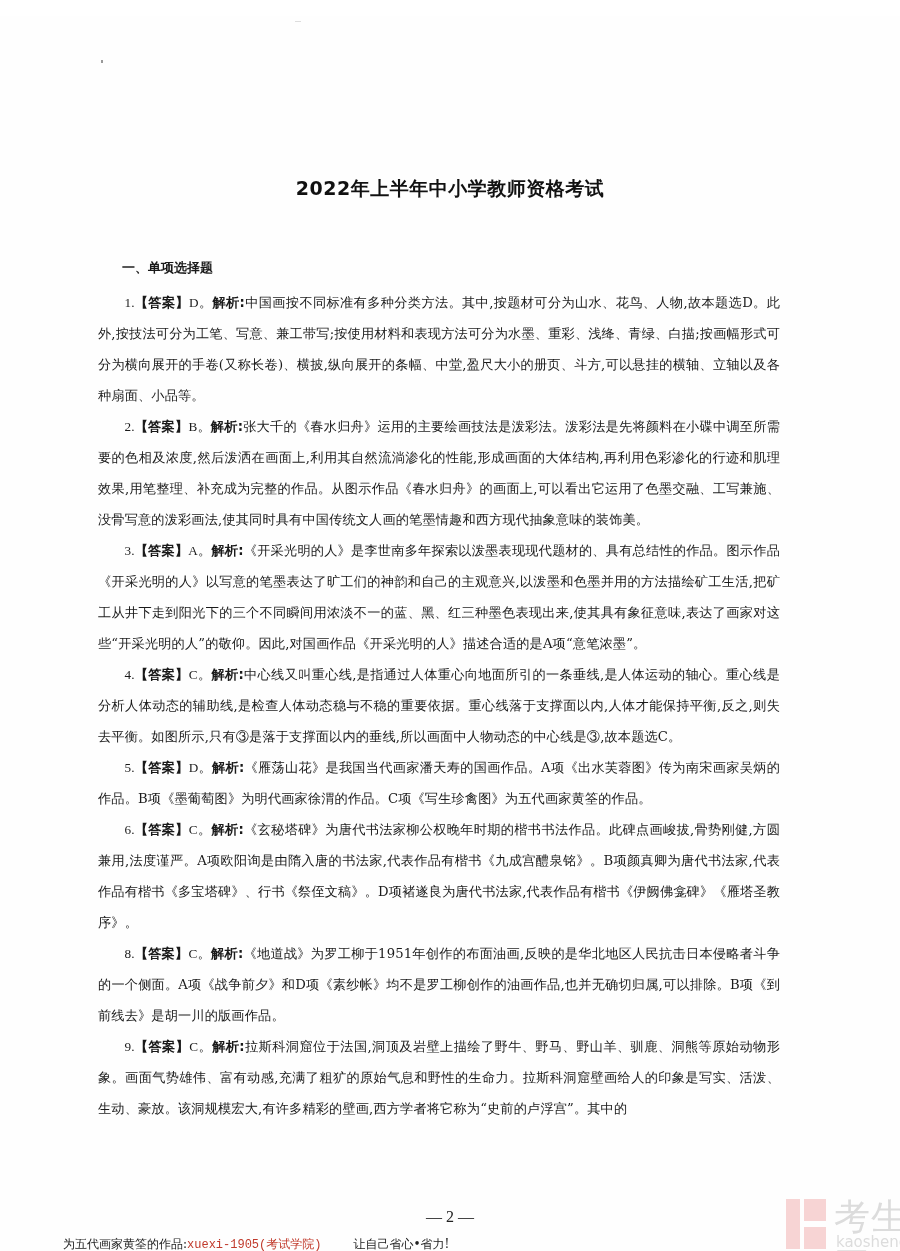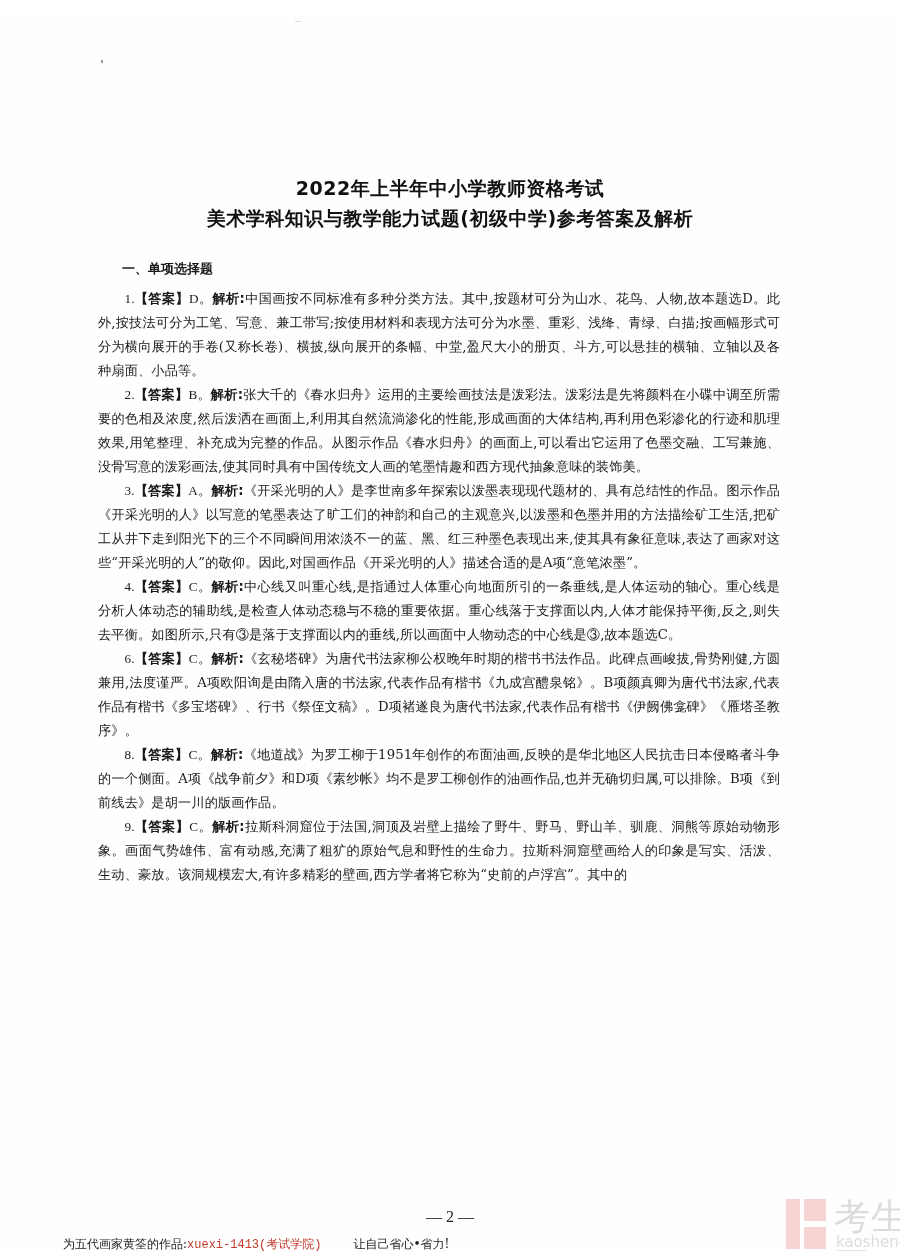--- a/index.html
+++ b/index.html
@@ -9,23 +9,23 @@
   .speck { position: absolute; left: 101px; top: 44px; width: 2px; height: 3px; background: #999; }
   .topmark { position: absolute; left: 295px; top: 5px; width: 6px; height: 1px; background: #ddd; }
 
   .title { position: absolute; left: 0; width: 900px; text-align: center;
            font-family: "DejaVu Sans", "Liberation Sans", sans-serif; font-weight: bold;
            font-size: 19px; letter-spacing: 0.5px; color: #111; }
   .title-1 { top: 160px; }
   .title-2 { top: 190px; }
 
   .content { position: absolute; left: 122px; top: 242px; width: 660px; }
-  .section-heading { font-family: Liberation Serif, serif; font-weight: bold;
+  .section-heading { font-family: Liberation Mono, monospace; font-weight: bold;
                      font-size: 13px; margin: 0 0 7px 0; height: 22px; line-height: 22px; }
-  .qa { font-size: 13.2px; line-height: 24px; text-align: justify; text-indent: 2em;
+  .qa { font-size: 13.2px; line-height: 31px; text-align: justify; text-indent: 2em;
         margin: 0 0 0 -24px; width: 682px; letter-spacing: 0.15px; }
   .qa .num { font-family: "Liberation Serif", serif; }
   .qa .ans-label { font-family: "DejaVu Sans", "Liberation Sans", sans-serif; font-weight: bold; }
   .qa .ans { font-family: "Liberation Serif", serif; }
   .qa .parse-label { font-family: "DejaVu Sans", "Liberation Sans", sans-serif; font-weight: bold; }
 
   .page-number { position: absolute; left: 0; width: 900px; top: 1192px; text-align: center;
                  font-family: "Liberation Serif", serif; font-size: 16px; color: #222; }
   .footer { position: absolute; left: 63px; top: 1220px; font-size: 12px; color: #222;
             font-family: "DejaVu Serif", "Liberation Serif", serif; }
@@ -43,40 +43,40 @@
             font-size: 15px; color: #dcdcdc; }
 </style>
 </head>
 <body>
 
 <div class="page">
   <div class="topmark"></div>
   <div class="speck"></div>
 
   <div class="title title-1">2022年上半年中小学教师资格考试</div>
-  <div class="title title-2">美术学科知识与教学能力试题(初级中学)参考答案及解析</div>
 
   <div class="content">
     <div class="section-heading">一、单项选择题</div>
 
     <div id="qa-list">
         <p class="qa"><span class="num">1.</span><span class="ans-label">【答案】</span><span class="ans">D。</span><span class="parse-label">解析:</span><span class="txt">中国画按不同标准有多种分类方法。其中,按题材可分为山水、花鸟、人物,故本题选D。此外,按技法可分为工笔、写意、兼工带写;按使用材料和表现方法可分为水墨、重彩、浅绛、青绿、白描;按画幅形式可分为横向展开的手卷(又称长卷)、横披,纵向展开的条幅、中堂,盈尺大小的册页、斗方,可以悬挂的横轴、立轴以及各种扇面、小品等。</span></p>
         <p class="qa"><span class="num">2.</span><span class="ans-label">【答案】</span><span class="ans">B。</span><span class="parse-label">解析:</span><span class="txt">张大千的《春水归舟》运用的主要绘画技法是泼彩法。泼彩法是先将颜料在小碟中调至所需要的色相及浓度,然后泼洒在画面上,利用其自然流淌渗化的性能,形成画面的大体结构,再利用色彩渗化的行迹和肌理效果,用笔整理、补充成为完整的作品。从图示作品《春水归舟》的画面上,可以看出它运用了色墨交融、工写兼施、没骨写意的泼彩画法,使其同时具有中国传统文人画的笔墨情趣和西方现代抽象意味的装饰美。</span></p>
         <p class="qa"><span class="num">3.</span><span class="ans-label">【答案】</span><span class="ans">A。</span><span class="parse-label">解析:</span><span class="txt">《开采光明的人》是李世南多年探索以泼墨表现现代题材的、具有总结性的作品。图示作品《开采光明的人》以写意的笔墨表达了旷工们的神韵和自己的主观意兴,以泼墨和色墨并用的方法描绘矿工生活,把矿工从井下走到阳光下的三个不同瞬间用浓淡不一的蓝、黑、红三种墨色表现出来,使其具有象征意味,表达了画家对这些“开采光明的人”的敬仰。因此,对国画作品《开采光明的人》描述合适的是A项“意笔浓墨”。</span></p>
         <p class="qa"><span class="num">4.</span><span class="ans-label">【答案】</span><span class="ans">C。</span><span class="parse-label">解析:</span><span class="txt">中心线又叫重心线,是指通过人体重心向地面所引的一条垂线,是人体运动的轴心。重心线是分析人体动态的辅助线,是检查人体动态稳与不稳的重要依据。重心线落于支撑面以内,人体才能保持平衡,反之,则失去平衡。如图所示,只有③是落于支撑面以内的垂线,所以画面中人物动态的中心线是③,故本题选C。</span></p>
+        <p class="qa"><span class="num">5.</span><span class="ans-label">【答案】</span><span class="ans">D。</span><span class="parse-label">解析:</span><span class="txt">《雁荡山花》是我国当代画家潘天寿的国画作品。A项《出水芙蓉图》传为南宋画家吴炳的作品。B项《墨葡萄图》为明代画家徐渭的作品。C项《写生珍禽图》为五代画家黄筌的作品。</span></p>
         <p class="qa"><span class="num">6.</span><span class="ans-label">【答案】</span><span class="ans">C。</span><span class="parse-label">解析:</span><span class="txt">《玄秘塔碑》为唐代书法家柳公权晚年时期的楷书书法作品。此碑点画峻拔,骨势刚健,方圆兼用,法度谨严。A项欧阳询是由隋入唐的书法家,代表作品有楷书《九成宫醴泉铭》。B项颜真卿为唐代书法家,代表作品有楷书《多宝塔碑》、行书《祭侄文稿》。D项褚遂良为唐代书法家,代表作品有楷书《伊阙佛龛碑》《雁塔圣教序》。</span></p>
         <p class="qa"><span class="num">8.</span><span class="ans-label">【答案】</span><span class="ans">C。</span><span class="parse-label">解析:</span><span class="txt">《地道战》为罗工柳于1951年创作的布面油画,反映的是华北地区人民抗击日本侵略者斗争的一个侧面。A项《战争前夕》和D项《素纱帐》均不是罗工柳创作的油画作品,也并无确切归属,可以排除。B项《到前线去》是胡一川的版画作品。</span></p>
         <p class="qa"><span class="num">9.</span><span class="ans-label">【答案】</span><span class="ans">C。</span><span class="parse-label">解析:</span><span class="txt">拉斯科洞窟位于法国,洞顶及岩壁上描绘了野牛、野马、野山羊、驯鹿、洞熊等原始动物形象。画面气势雄伟、富有动感,充满了粗犷的原始气息和野性的生命力。拉斯科洞窟壁画给人的印象是写实、活泼、生动、豪放。该洞规模宏大,有许多精彩的壁画,西方学者将它称为“史前的卢浮宫”。其中的</span></p>
       </div>
   </div>
 
   <div class="page-number">— 2 —</div>
 
   <div class="footer">
-    <span>为五代画家黄筌的作品:</span><span class="wechat">xuexi-1413(考试学院)</span><span class="slogan">让自己省心•省力!</span>
+    <span>为五代画家黄筌的作品:</span><span class="wechat">xuexi-1905(考试学院)</span><span class="slogan">让自己省心•省力!</span>
   </div>
 
   <div class="watermark">
     <div class="wm-logo">
       <div class="bar1"></div>
         <div class="bar2"></div>
         <div class="bar3"></div>
     </div>
     <div class="wm-text">考生网</div>
     <div class="wm-sub">kaosheng.com</div>

